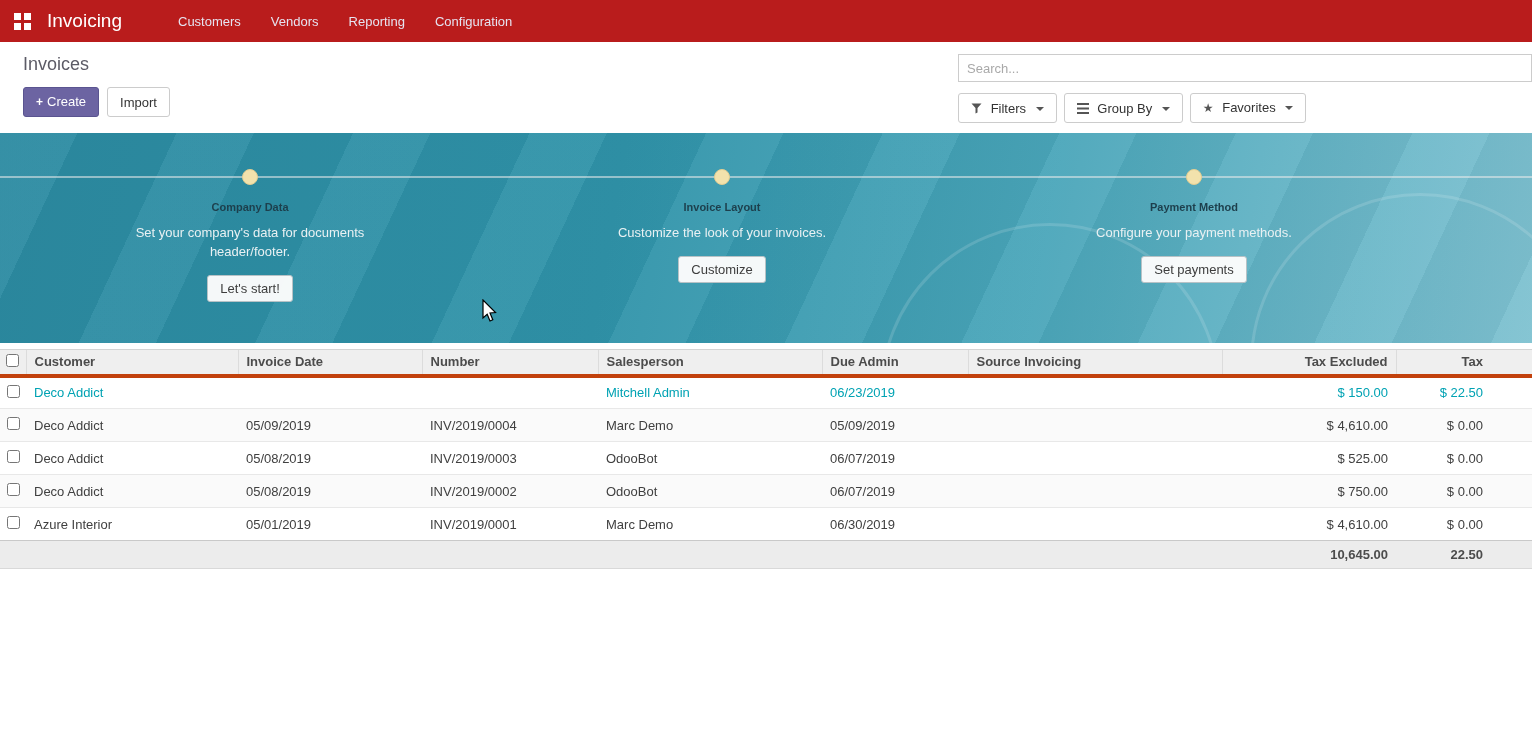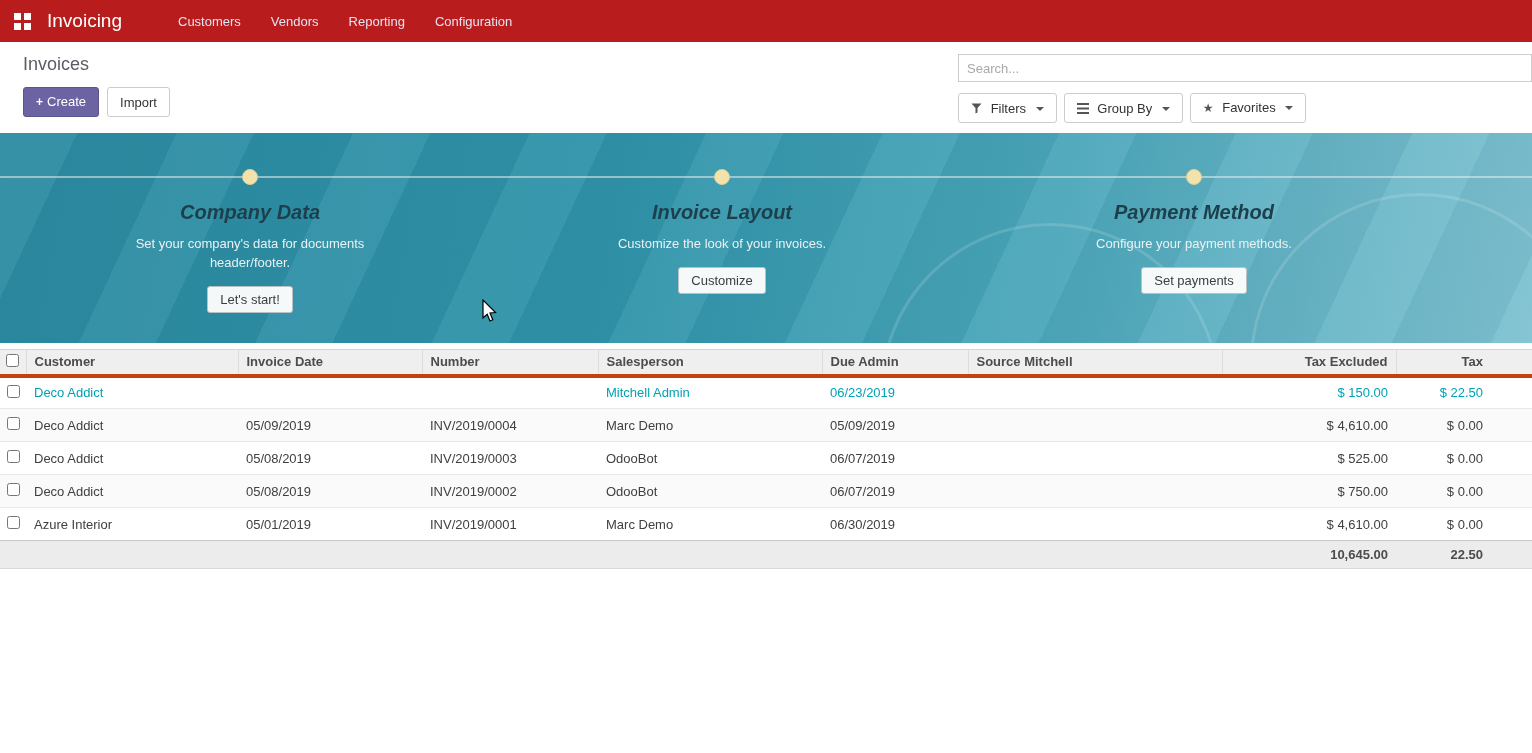--- a/index.html
+++ b/index.html
@@ -105,21 +105,21 @@
   }
   .steps { position: relative; display: flex; padding-left: 14px; padding-top: 36px; }
   .step { width: 472px; text-align: center; display: flex; flex-direction: column; align-items: center; }
   .step-dot {
     width: 16px; height: 16px;
     border-radius: 50%;
     background: #f2e2ac;
     border: 1px solid #e3ce92;
     margin-bottom: 16px;
   }
-  .step-title { font-size: 20px; font-weight: bold; color: #1d3f4c; margin-bottom: 10px; font-style: italic; }
+  .step-title { font-size: 11px; font-weight: bold; color: #1d3f4c; margin-bottom: 10px; }
   .step-sub {
     font-size: 13px;
     color: #e9f1f3;
     max-width: 240px;
     line-height: 19px;
     margin-bottom: 14px;
   }
   .step-btn {
     font-size: 13px;
     padding: 5px 12px;
@@ -275,21 +275,21 @@
         <col style="width:136px">
     </colgroup>
     <thead>
       <tr>
         <th class="col-check"><input type="checkbox" style=""></th>
         <th>Customer</th>
         <th>Invoice Date</th>
         <th>Number</th>
         <th>Salesperson</th>
         <th>Due Admin</th>
-        <th>Source Mitchell</th>
+        <th>Source Invoicing</th>
         <th class="num">Tax Excluded</th>
         <th class="num col-tax-pad">Tax</th>
       </tr>
     </thead>
     <tbody>
       <tr class="row-draft">
         <td class="col-check"><input type="checkbox" style=""></td>
         <td>Deco Addict</td>
         <td></td>
         <td></td>

